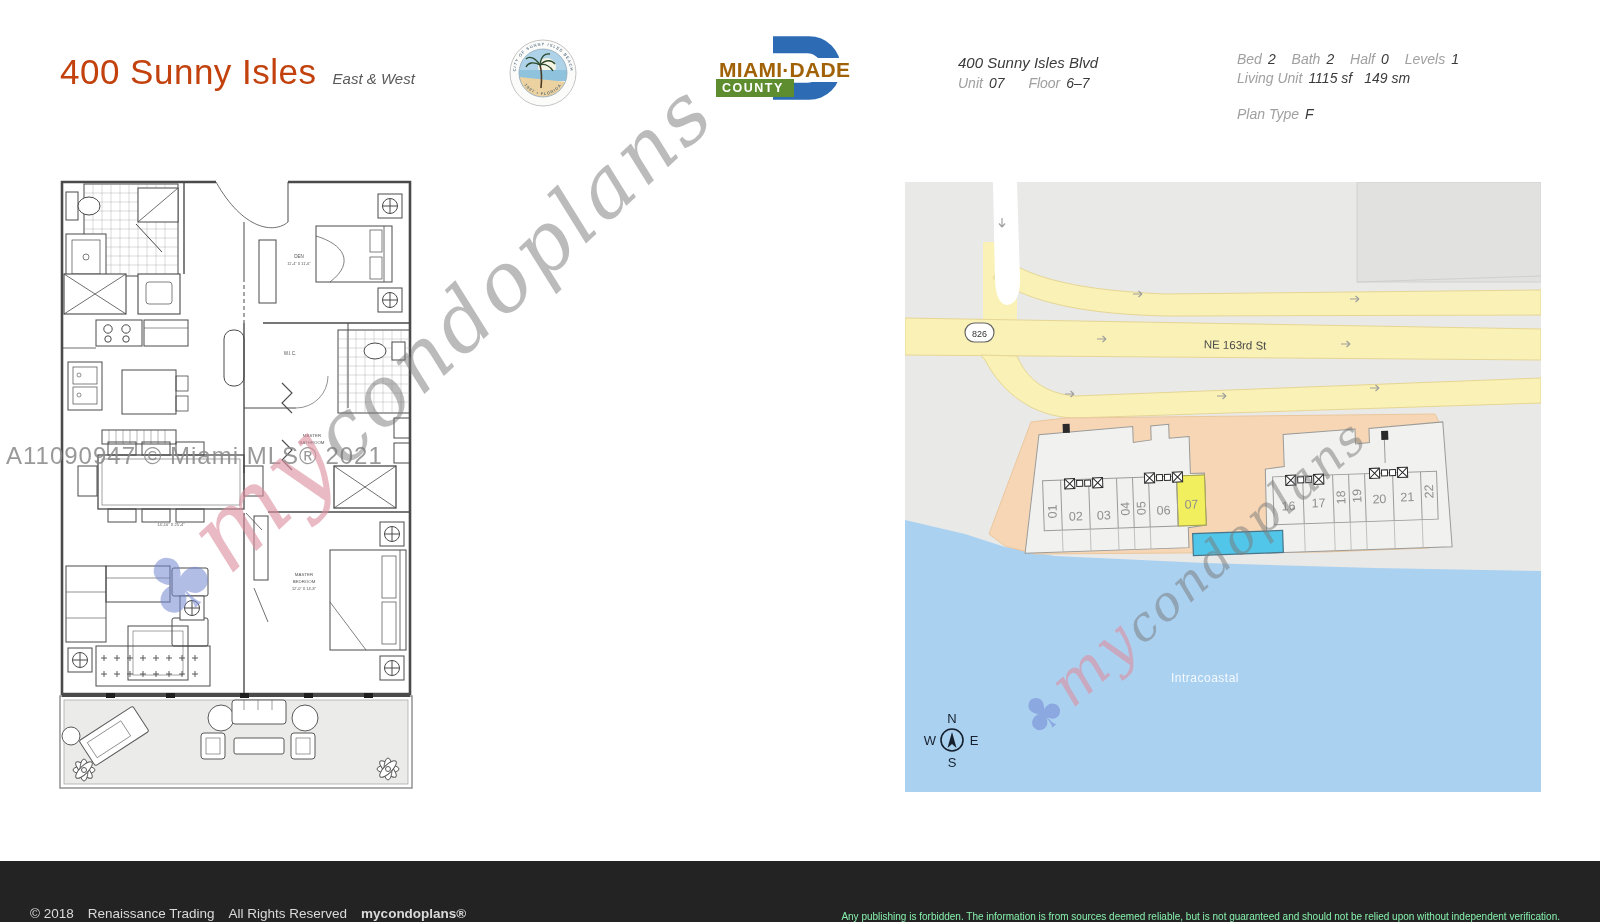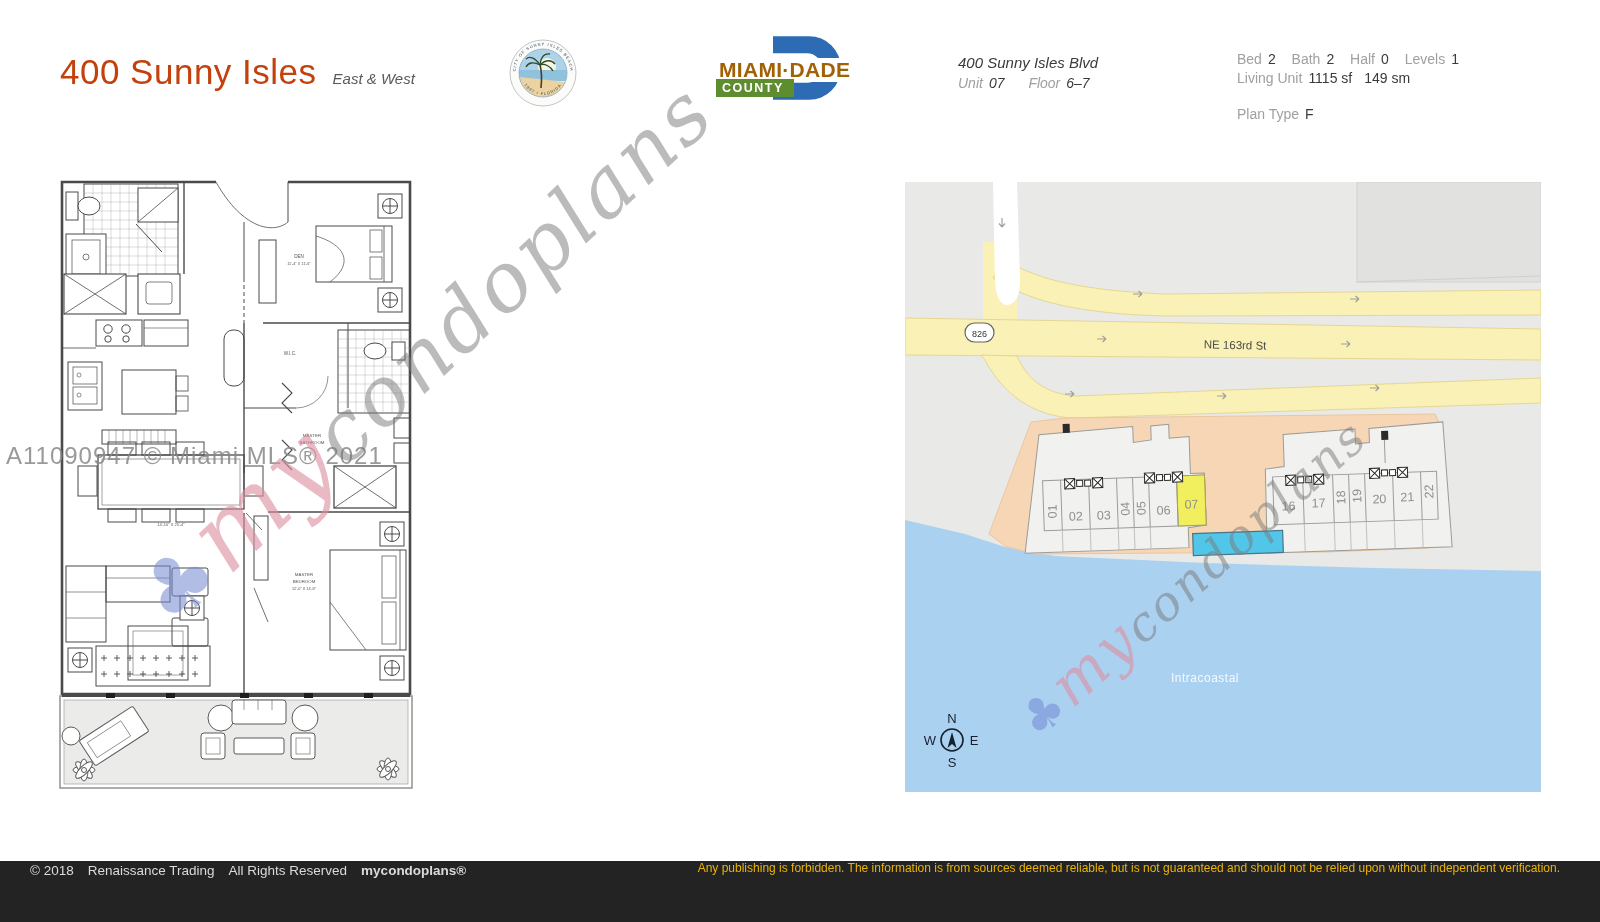--- a/index.html
+++ b/index.html
@@ -8,21 +8,21 @@
   .abs{position:absolute;}
 
   
   .title-row{left:60px;top:52px;display:flex;align-items:baseline;}
   .page-title{font-size:35px;color:#c2410c;letter-spacing:.5px;}
   .page-sub{font-size:15px;color:#5a5a5a;margin-left:16px;font-style:italic;}
   .addr{left:958px;top:54px;font-size:15px;color:#3a3a3a;font-style:italic;}
   .addr .row2{margin-top:4px;font-size:14px;}
   .lbl{color:#a0a0a0;margin-right:6px;}
   .val{color:#3a3a3a;margin-right:20px;font-weight:500;}
-  .stats{left:1237px;top:50px;font-size:14px;line-height:19px;}
+  .stats{left:1237px;top:50px;font-size:14px;line-height:19px;font-style:italic;}
   .stats .val{margin-right:12px;}
   .plan-row{margin-top:17px;}
 
   
   .mdlogo{left:716px;top:36px;width:160px;height:66px;}
   .mdlogo .dshape{position:absolute;left:57px;top:0;}
   .mdlogo .l1{position:absolute;left:0;top:22px;background:#fff;color:#a16207;
       font-size:21px;font-weight:bold;letter-spacing:.3px;padding:0 3px;}
   .mdlogo .l2{position:absolute;left:0;top:43px;background:#5e8d2f;color:#fff;
       font-size:12.5px;font-weight:bold;letter-spacing:1.5px;padding:2px 10px 2px 6px;}
@@ -33,25 +33,25 @@
   .wm-script{font-family:"DejaVu Serif",serif;font-style:italic;white-space:nowrap;
       transform-origin:0 0;z-index:30;}
   .wm-big{left:108px;top:562px;font-size:82px;letter-spacing:4px;transform:rotate(-43deg);}
   .wm-map{left:1002px;top:700px;font-size:48px;letter-spacing:3px;transform:rotate(-42deg);}
   .wm-tre{color:rgba(115,135,210,.55);font-style:normal;}
   .wm-my{color:rgba(220,143,159,.62);font-size:1.22em;}
   .wm-rest{color:rgba(120,120,120,.5);}
 
   
   .footer{left:0;top:861px;width:1600px;height:61px;background:#232323;
-      display:flex;align-items:flex-start;justify-content:space-between;
+      display:flex;align-items:flex-end;justify-content:space-between;
       padding:0 40px 0 30px;box-sizing:border-box;z-index:40;}
   .footer .left span{margin-right:14px;font-size:13.5px;color:#dadada;}
   .footer .brand{font-weight:bold;color:#eaeaea;}
-  .footer .disc{font-size:12px;color:#eab308;}
+  .footer .disc{font-size:10px;color:#86efac;}
 
   svg text{font-family:"Liberation Sans",sans-serif;}
 </style>
 </head>
 <body>
 
 <div class="abs title-row">
   <span class="page-title">400 Sunny Isles</span>
   <span class="page-sub">East &amp; West</span>
 </div>

